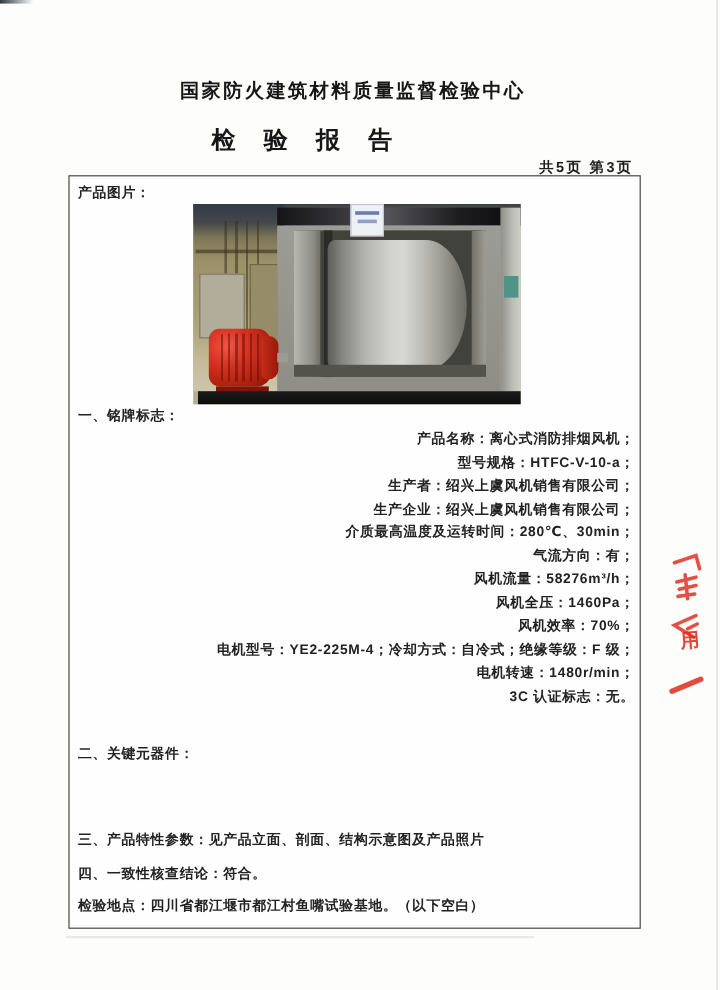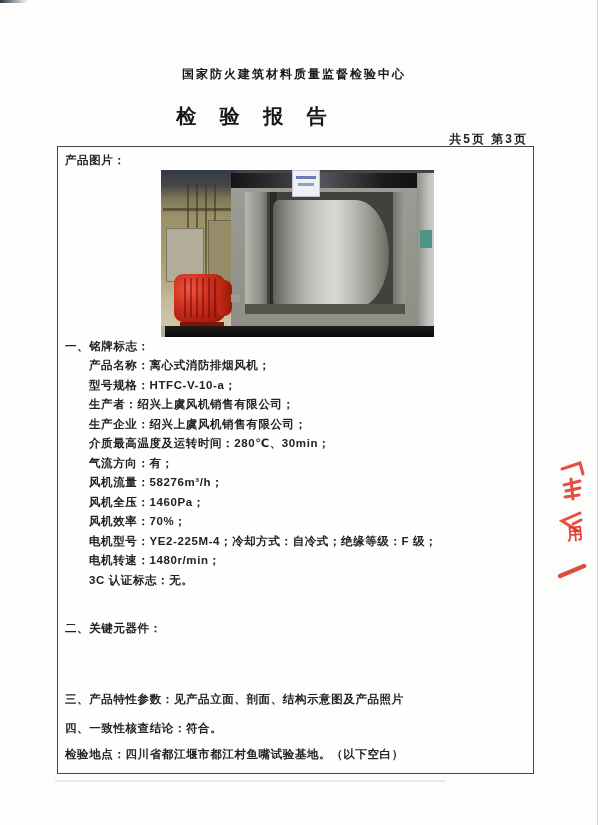--- a/index.html
+++ b/index.html
@@ -9,32 +9,32 @@
     font-family:"Liberation Sans","DejaVu Sans",sans-serif;
     color:#1e1e1e;
   }
   .edge-top-left { position:absolute; left:0; top:0; width:28px; height:3px;
     background:linear-gradient(90deg,#2e3a42,rgba(46,58,66,0)); }
   .edge-right { position:absolute; right:2px; top:0; width:1px; height:825px; background:#d9d9d6; }
   .edge-bottom-smudge { position:absolute; left:55px; top:780px; width:390px; height:2px;
     background:rgba(60,60,60,.10); filter:blur(.6px); }
 
   .org-title { position:absolute; left:0; top:66px; width:588px; text-align:center;
-    font-size:12px; font-weight:700; letter-spacing:2px; color:#161616; }
+    font-size:16px; font-weight:700; letter-spacing:2px; color:#161616; }
   .report-title { position:absolute; left:0; top:103px; width:512px; text-align:center;
     font-size:20px; font-weight:700; letter-spacing:9px; color:#161616; }
   .report-no { position:absolute; left:64px; top:132px; font-size:12px; font-weight:600; letter-spacing:.5px;margin-top:20px; }
   .page-info { position:absolute; right:72px; top:131px; font-size:12px; font-weight:600; letter-spacing:2px; }
 
   .box { position:absolute; left:57px; top:146px; width:475px; height:626px;
     border:1.5px solid #474747; background:#fefefe; }
   .box .txt { position:absolute; font-size:11.5px; font-weight:700; letter-spacing:.6px; white-space:nowrap; color:#222; }
   .photo-label { left:7px; top:6px; }
   .h1 { left:7px; top:192px; }
-  .np-list { position:absolute; left:31px; top:211px; width:440px; }
+  .np-list { position:absolute; left:31px; top:211px; width:440px;text-align:right; }
   .np-line { height:19.5px; font-size:11.5px; font-weight:600; letter-spacing:.6px; white-space:nowrap; color:#222; }
   .h2 { left:7px; top:474px; }
   .para2 { position:absolute; left:8px; top:500px; width:452px; font-size:11.5px; font-weight:600;
     letter-spacing:.6px; line-height:20px; text-indent:24px; color:#222; }
   .h3 { left:7px; top:545px; }
   .h4 { left:7px; top:574px; }
   .loc { left:7px; top:600px; }
 
   
   .photo { position:absolute; left:103px; top:23px; width:273px; height:167px; overflow:hidden;

